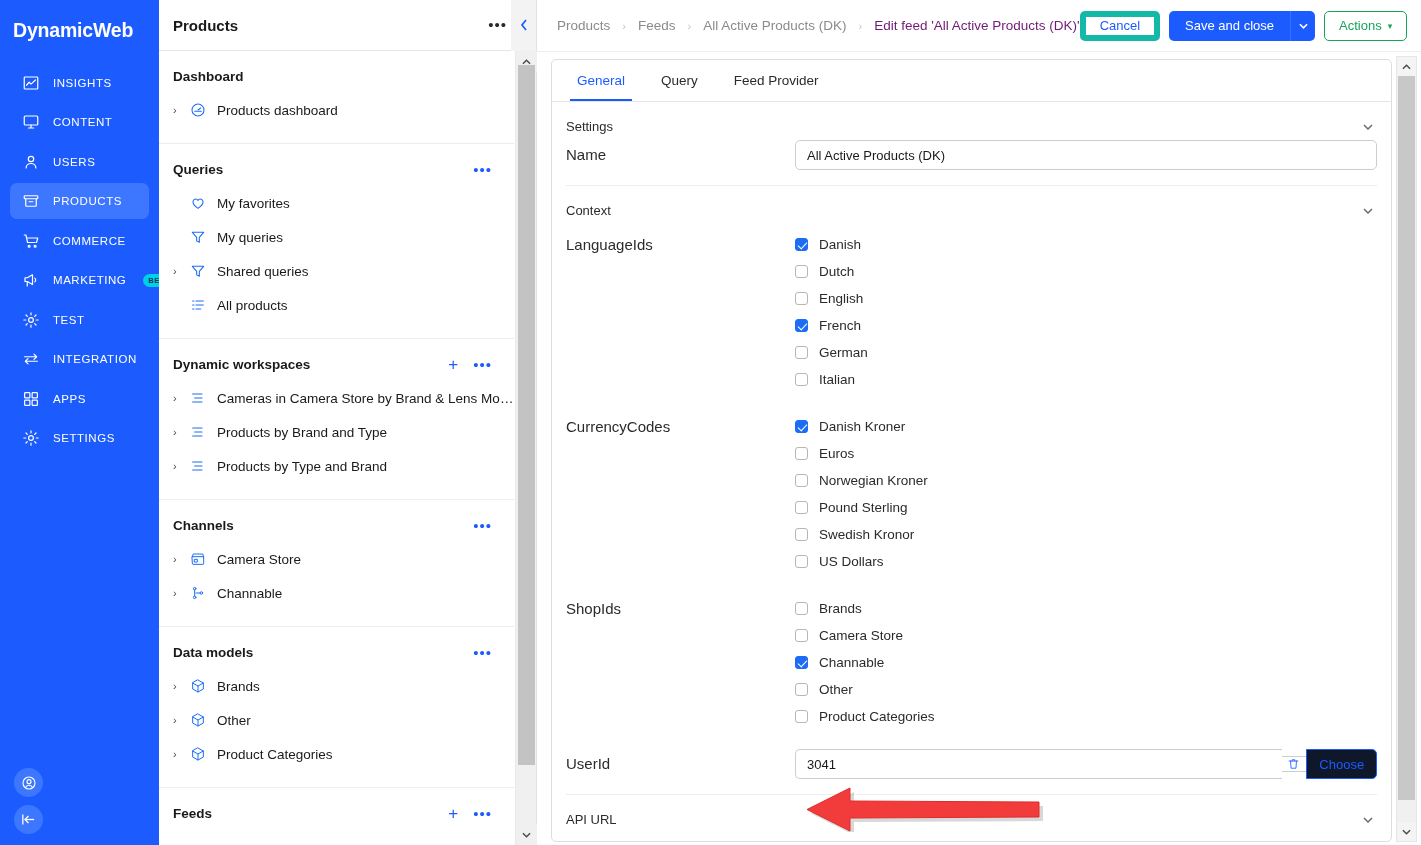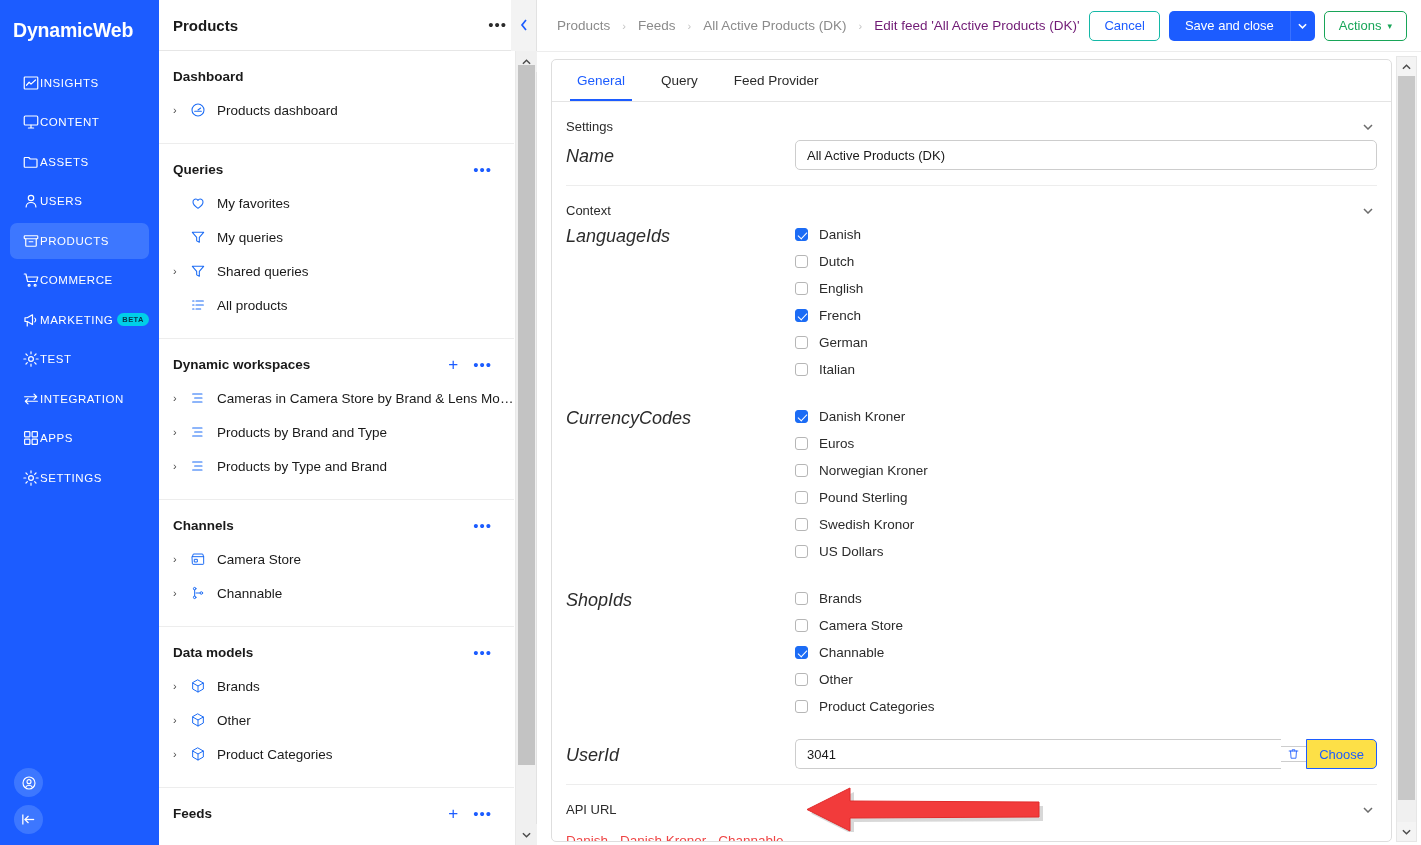--- a/index.html
+++ b/index.html
@@ -16,21 +16,21 @@
     width: 159px; height: 845px; background: #1c5cff;
     display: flex; flex-direction: column; flex: 0 0 159px;
     position: relative;
   }
   .brand {
     color: #fff; font-size: 19.5px; font-weight: 700;
     letter-spacing: -0.2px; padding: 19px 0 0 13px; height: 56px;
   }
   .rail-items { margin-top: 5px; }
   .rail-item {
-    display: flex; align-items: center; 
+    display: flex; align-items: center; gap: 13px;
     height: 36px; margin: 3.5px 10px; padding-left: 12px;
     border-radius: 7px; color: #ffffff; cursor: pointer;
     position: relative;
   }
   .rail-item.active { background: #3d77ff; }
   .rail-item .lbl {
     font-size: 11.5px; letter-spacing: 0.55px; font-weight: 400;
     white-space: nowrap;
   }
   .rail-icon { width: 18px; height: 18px; display: flex; align-items: center; justify-content: center; flex: 0 0 18px; }
@@ -114,21 +114,21 @@
   }
   .bc { display: flex; align-items: center; flex: 1; min-width: 0; }
   .bc-item { font-size: 13.5px; color: #8b8b8b; white-space: nowrap; cursor: pointer; }
   .bc-item.cur { color: #701a75; cursor: default; }
   .bc-sep { color: #c2c2c2; font-size: 11px; margin: 0 12px; }
   .btn {
     height: 30px; border-radius: 5px; font-size: 13px; display: inline-flex;
     align-items: center; justify-content: center; cursor: pointer;
     padding: 0 14px; white-space: nowrap; border: 1px solid transparent;
   }
-  .btn-cancel { border: 1px solid #14b8a6; color: #1c5cff; background: #fff; margin-right: 9px; }
+  .btn-cancel { border: 6px solid #14b8a6; color: #1c5cff; background: #fff; margin-right: 9px; }
   .btn-primary { background: #1c5cff; color: #fff; border-radius: 5px 0 0 5px; padding: 0 15px; }
   .btn-primary-caret {
     background: #1c5cff; color: #fff; height: 30px; width: 25px;
     display: inline-flex; align-items: center; justify-content: center;
     border-radius: 0 5px 5px 0; cursor: pointer; font-size: 10px;
     border-left: 1px solid #3a71ff;
   }
   .btn-actions { border: 1px solid #18a558; color: #18a558; background: #fff; margin-left: 9px; }
   .btn-actions .cg { font-size: 9px; margin-left: 6px; }
 
@@ -149,36 +149,36 @@
   .form { flex: 1; overflow: hidden; padding: 0; position: relative; }
 
   .sec { padding: 0 14px 0 14px; }
   .sec-head {
     display: flex; align-items: center; padding: 17px 0 0 0;
     font-size: 13px; color: #2b2b2b;
   }
   .sec-head .t { flex: 1; }
   .chev { color: #6c6c6c; font-size: 10px; cursor: pointer; padding-right: 4px; }
   .frow { display: flex; align-items: flex-start; padding: 2px 0 0 0; }
-  .flabel { width: 229px; flex: 0 0 229px; font-size: 18px; color: #2b2b2b; padding-top: 6px; font-style: italic; }
+  .flabel { width: 229px; flex: 0 0 229px; font-size: 15px; color: #2b2b2b; padding-top: 6px; }
   .fctrl { flex: 1; min-width: 0; }
   .inp {
     width: 100%; height: 30px; border: 1px solid #cdcdcd; border-radius: 5px;
     font-size: 13px; padding: 0 11px; color: #1a1a1a;
     font-family: "Liberation Sans", sans-serif; background: #fff; outline: none;
   }
   .inp-group { display: flex; align-items: center; }
   .inp-group .inp { border-radius: 5px 0 0 5px; border-right: none; }
   .inp-trash {
     border-top: 1px solid #cdcdcd; border-bottom: 1px solid #cdcdcd;
     display: flex; align-items: center; justify-content: center;
     width: 30px; cursor: pointer; background: #fff;
   }
   .inp-choose {
-    border: 1px solid #1c5cff; color: #1c5cff; background: #fde047;
+    border: 1px solid #1c5cff; color: #1c5cff; background: #0f172a;
     border-radius: 0 5px 5px 0; font-size: 13px; height: 30px;
     display: flex; align-items: center; padding: 0 12px; cursor: pointer;
   }
   .cbrow { display: flex; align-items: center; height: 27px; cursor: pointer; }
   .cb {
     width: 13px; height: 13px; border: 1px solid #b6b6b6; border-radius: 3px;
     background: #fff; flex: 0 0 13px; margin-right: 11px; position: relative;
   }
   .cb.on { background: #1c6cf5; border-color: #1c6cf5; }
   .cb.on::after {
@@ -227,28 +227,20 @@
           <span class="lbl">INSIGHTS</span>
         </div>
         <div class="rail-item">
           <span class="rail-icon">
             <svg width="18" height="18" viewBox="0 0 24 24" fill="none" stroke="#fff" stroke-width="1.6" stroke-linecap="round" stroke-linejoin="round">
               <rect x="3" y="4" width="18" height="12" rx="1.5"></rect>
               <path d="M12 16v4M8.5 20h7"></path>
             </svg>
           </span>
           <span class="lbl">CONTENT</span>
-        </div>
-        <div class="rail-item">
-          <span class="rail-icon">
-            <svg width="18" height="18" viewBox="0 0 24 24" fill="none" stroke="#fff" stroke-width="1.6" stroke-linecap="round" stroke-linejoin="round">
-              <path d="M3 7a1 1 0 0 1 1-1h5l2 2h8a1 1 0 0 1 1 1v9a1 1 0 0 1-1 1H4a1 1 0 0 1-1-1z"></path>
-            </svg>
-          </span>
-          <span class="lbl">ASSETS</span>
         </div>
         <div class="rail-item">
           <span class="rail-icon">
             <svg width="18" height="18" viewBox="0 0 24 24" fill="none" stroke="#fff" stroke-width="1.6" stroke-linecap="round" stroke-linejoin="round">
               <circle cx="12" cy="8" r="3.6"></circle>
               <path d="M5.5 20c0-3.6 2.9-6 6.5-6s6.5 2.4 6.5 6"></path>
             </svg>
           </span>
           <span class="lbl">USERS</span>
         </div>
@@ -580,21 +572,21 @@
             </div>
             <div class="divider"></div>
           </div>
           <div class="sec">
             <div class="sec-head">
               <span class="t">Context</span>
               <span class="chev"><svg width="10" height="6" viewBox="0 0 10 6" fill="none" stroke="#6c6c6c" stroke-width="1.5">
                   <path d="M1 1l4 4 4-4"></path>
                 </svg></span>
             </div>
-            <div class="frow" style="margin-top:1px">
+            <div class="frow" style="margin-top:11px">
               <div class="flabel" style="padding-top:5px">LanguageIds</div>
               <div class="fctrl">
                 <div class="cbrow">
                   <span class="cb on"></span>
                   <span class="cblabel">Danish</span>
                 </div>
                 <div class="cbrow">
                   <span class="cb"></span>
                   <span class="cblabel">Dutch</span>
                 </div>

